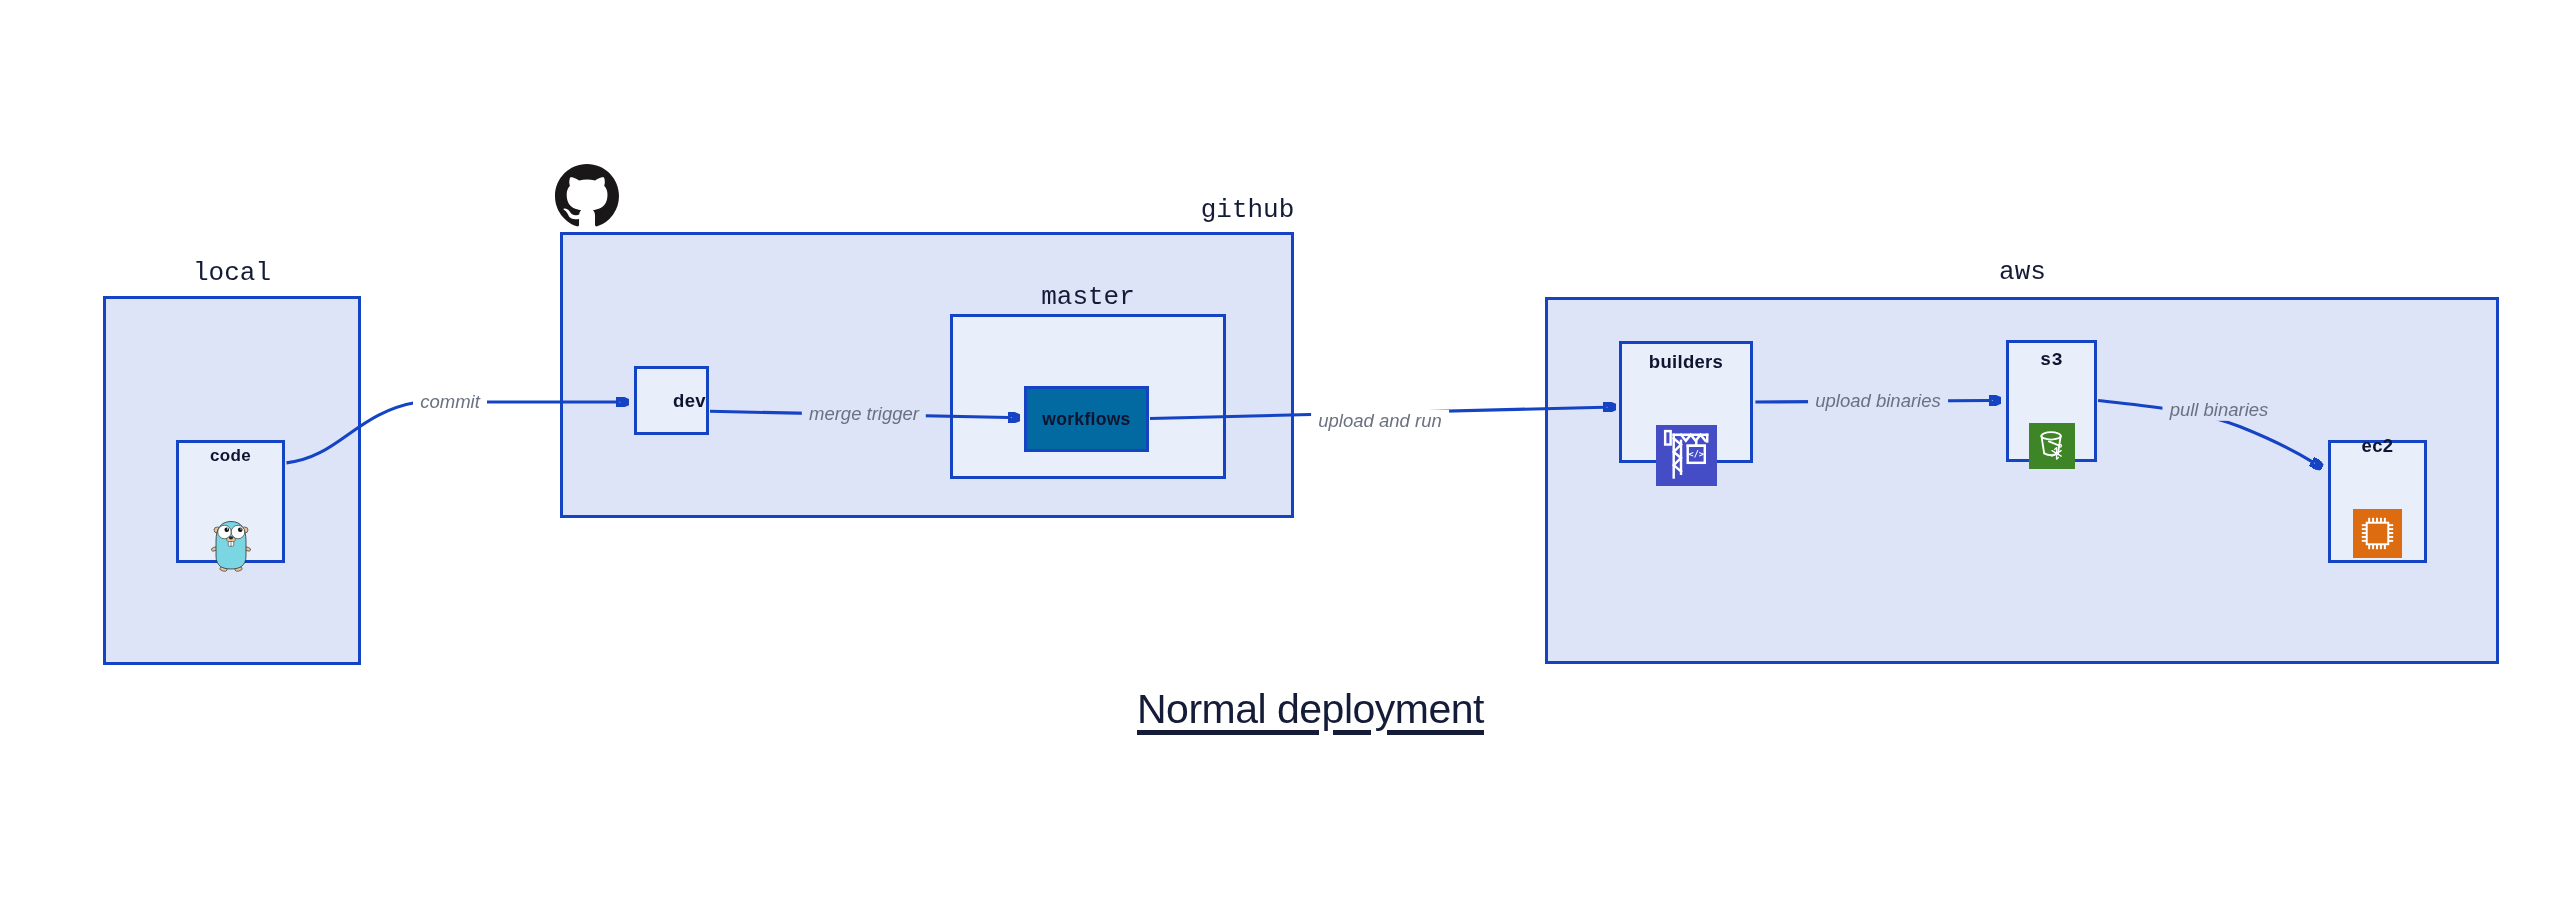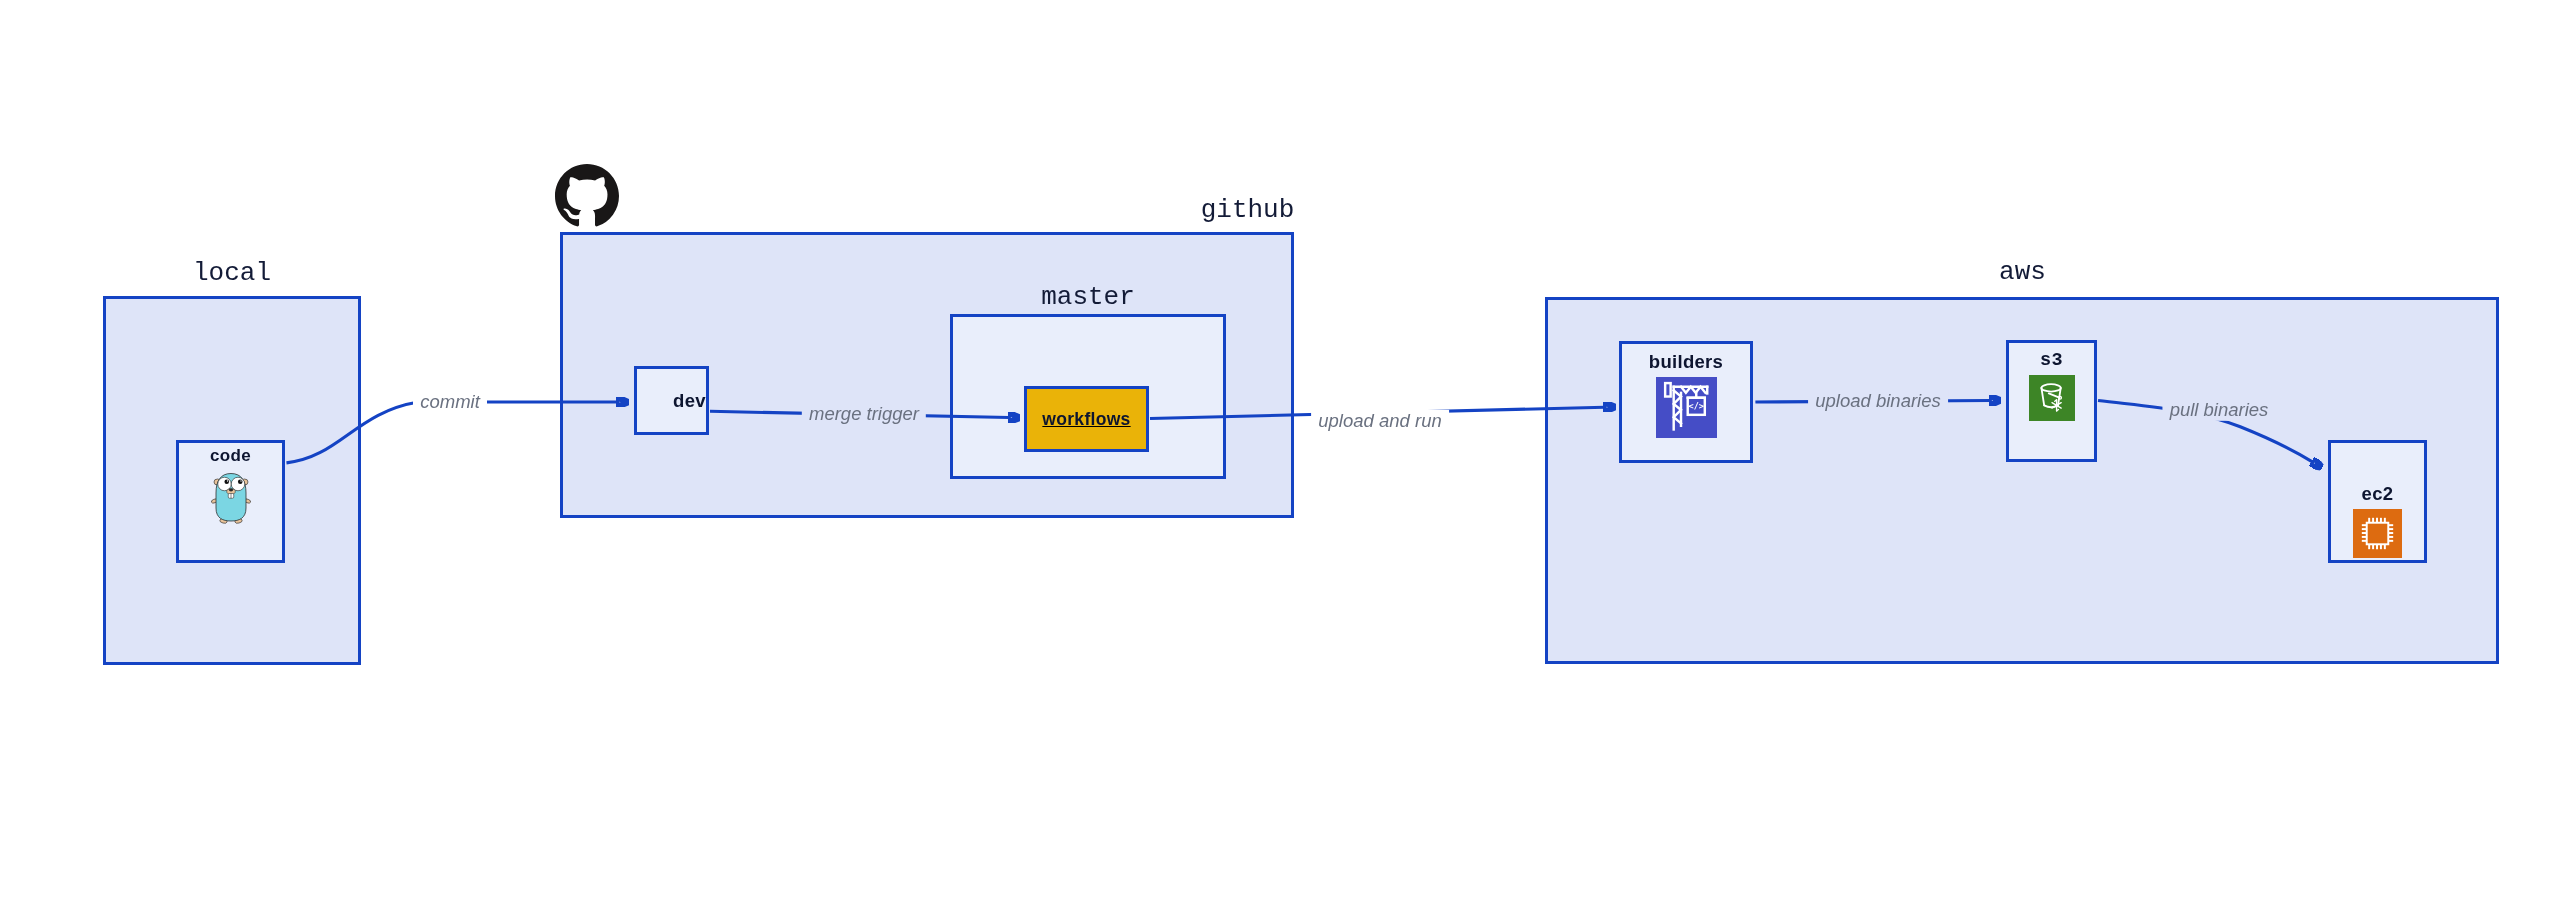--- a/index.html
+++ b/index.html
@@ -3,22 +3,22 @@
 <meta charset="utf-8">
 <style>
   html,body{margin:0;padding:0;background:#ffffff;}
   #canvas{
     position:relative;width:2604px;height:902px;background:#ffffff;
     font-family:"Liberation Sans",sans-serif;overflow:hidden;
   }
   .group{position:absolute;border:3.1px solid #1443c4;background:#dee4f8;box-sizing:border-box;z-index:1;}
   .group.inner{background:#e9eefb;z-index:2;}
   .node{position:absolute;border:3.1px solid #1443c4;background:#e9eefb;box-sizing:border-box;z-index:3;
-        display:flex;flex-direction:column;align-items:center;}
-  .node.lighter{background:#eab308;text-decoration:underline;}
+        display:flex;flex-direction:column;align-items:center;gap:48px;}
+  .node.lighter{background:#0369a1;}
   .node.centered{justify-content:center;}
   .nlabel{font-weight:bold;font-size:18.5px;color:#0d1530;padding-top:7.2px;letter-spacing:0.3px;}
   .node.centered .nlabel{padding-top:0;}
   .glabel{position:absolute;font-size:26px;color:#131b37;text-align:center;z-index:2;font-family:Liberation Mono, monospace;}
   .elabel{position:absolute;transform:translate(-50%,-50%);font-style:italic;font-size:18.5px;
           color:#6a7180;white-space:nowrap;padding:1px 7.2px;z-index:5;line-height:1.1;}
   .bg-white{background:#ffffff;}
   .bg-lav{background:#dee4f8;}
   #edges{position:absolute;left:0;top:0;z-index:4;pointer-events:none;}
   #edges path{fill:none;stroke:#1443c4;stroke-width:6px;}
@@ -171,15 +171,18 @@
     <path d="M 3407 780 L 3862 777" marker-end="url(#arrow)"></path>
     <path d="M 4072 777 C 4170 789 4262 794 4348 828 C 4408 852 4452 874 4488 896" marker-end="url(#arrow)"></path>
   </svg>
 
   <div class="elabel bg-white" style="left:450px;top:402px;">commit</div>
   <div class="elabel bg-lav" style="left:864px;top:414px;">merge trigger</div>
   <div class="elabel bg-white" style="left:1380px;top:421px;">upload and run</div>
   <div class="elabel bg-lav" style="left:1878px;top:401px;">upload binaries</div>
   <div class="elabel bg-lav" style="left:2219px;top:410px;">pull binaries</div>
 
+  <div class="title">
+    <span>Normal deployment</span>
+  </div>
 
 </div>
 
 
 </body></html>

